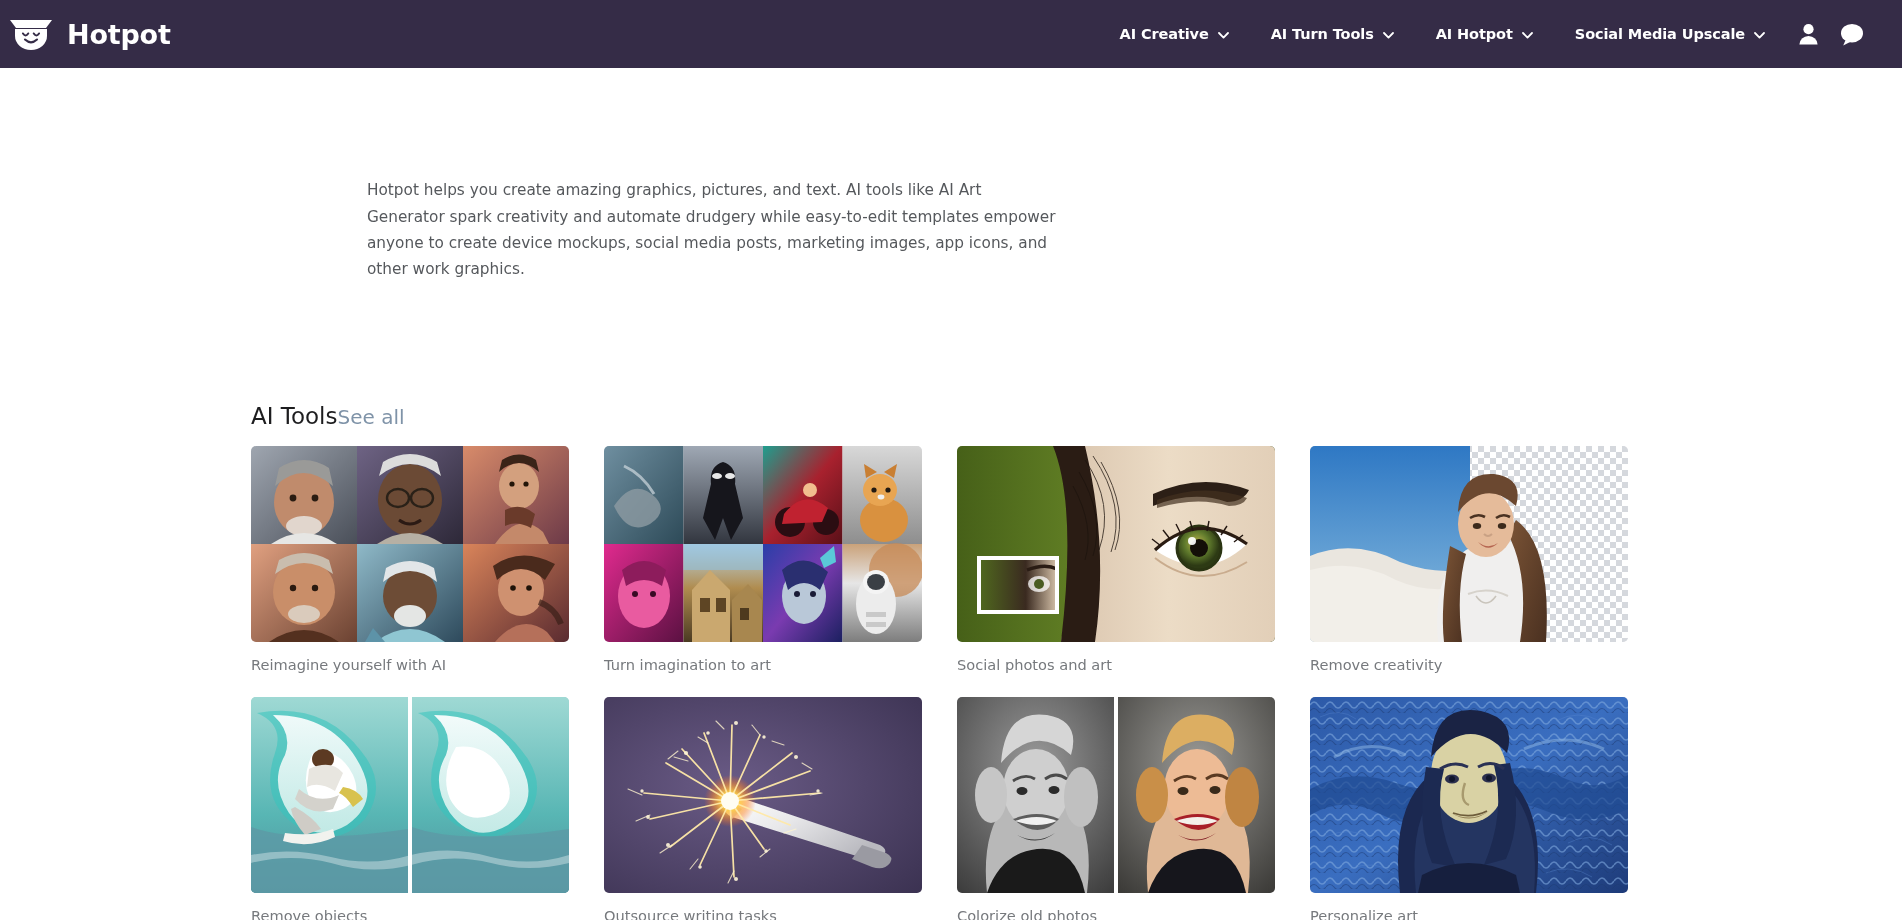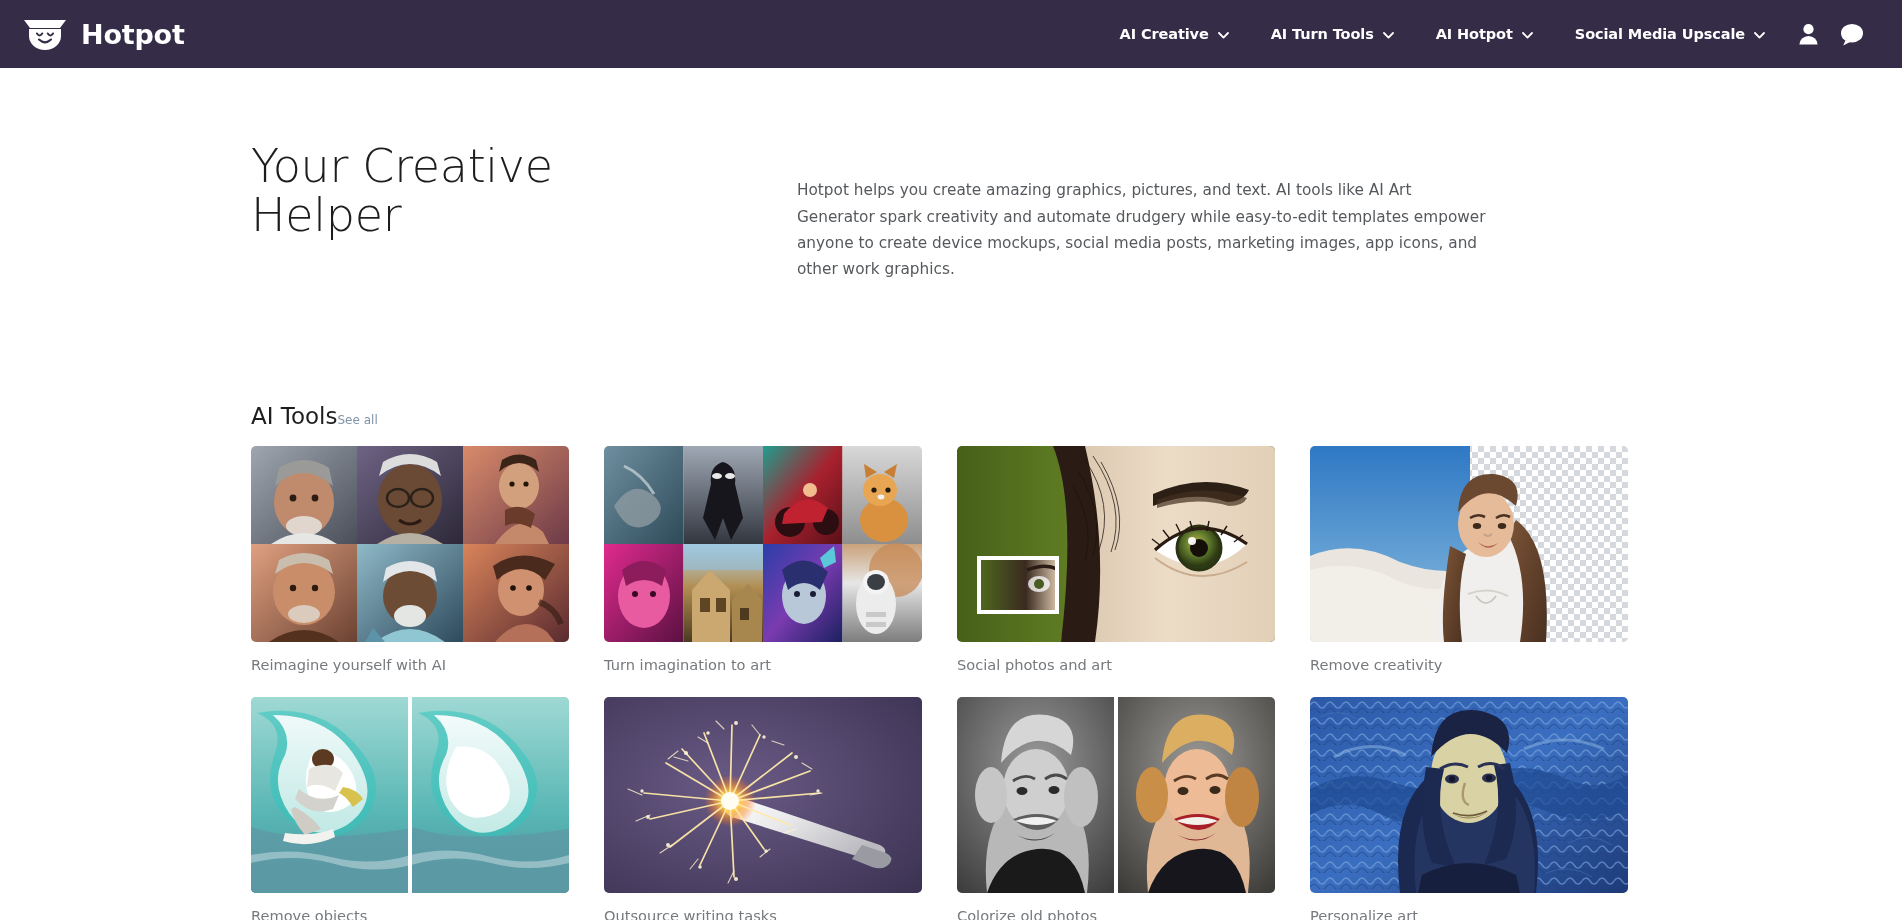--- a/index.html
+++ b/index.html
@@ -11,21 +11,21 @@
     font-family: "Liberation Sans", sans-serif;
     overflow: hidden;
   }
 
   
   .navbar {
     height: 68px;
     background: #352c47;
     display: flex;
     align-items: center;
-    padding: 0 28px 0 22px;
+    padding: 0 28px 0 8px;
     position: relative;
   }
   .brand {
     display: flex;
     align-items: center;
     gap: 13px;
     cursor: pointer;
   }
   .logo-mark { width: 46px; height: 34px; display: block; }
   .brand-name {
@@ -104,21 +104,21 @@
     margin-bottom: 17px;
   }
   .section-title {
     font-size: 23px;
     font-weight: 400;
     color: #1d1d1f;
     margin: 0;
     font-family: "DejaVu Sans", sans-serif;
   }
   .see-all {
-    font-size: 12px;
+    font-size: 20px;
     color: #7f93a8;
     cursor: pointer;
     font-family: "DejaVu Sans", sans-serif;
   }
 
   
   .tool-grid {
     display: grid;
     grid-template-columns: repeat(4, 318px);
     column-gap: 35px;
@@ -212,21 +212,20 @@
         <path d="M5.6 17 L3.2 22.6 L10.6 18.8 Z" fill="#ffffff"></path>
       </svg>
     </div>
 
   </div>
 </div>
 
 <div class="page">
 
   <div class="hero">
-    <h1 class="hero-title">Your Creative Helper</h1>
     <p class="hero-copy">Hotpot helps you create amazing graphics, pictures, and text. AI tools like AI Art Generator spark creativity and automate drudgery while easy-to-edit templates empower anyone to create device mockups, social media posts, marketing images, app icons, and other work graphics.</p>
   </div>
 
   <div class="section-head">
     <h2 class="section-title">AI Tools</h2>
     <span class="see-all">See all</span>
   </div>
 
   <div class="tool-grid">
 

